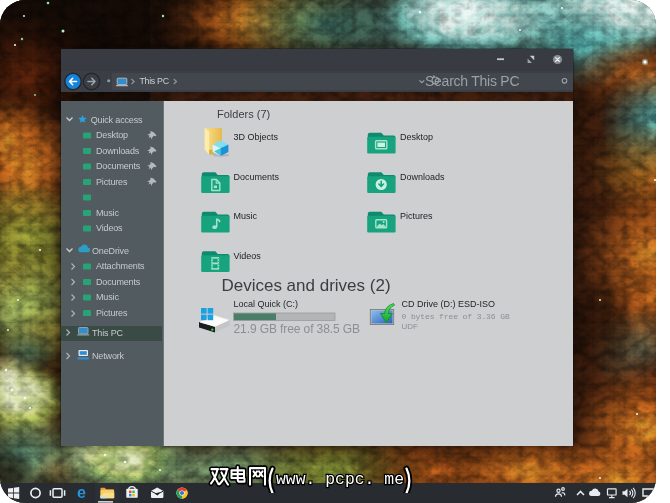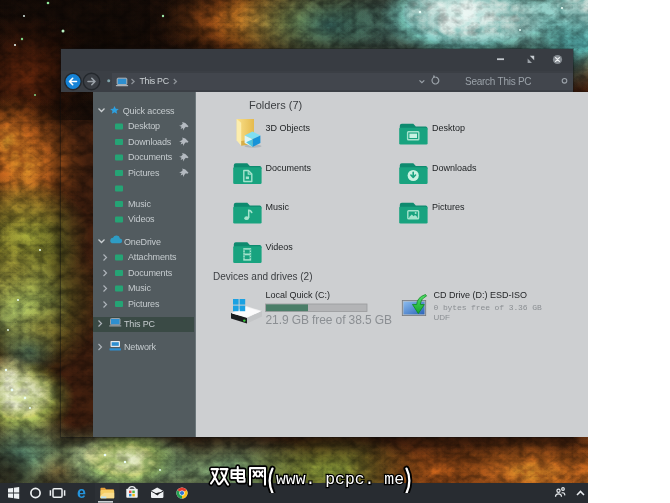--- a/index.html
+++ b/index.html
@@ -1,20 +1,20 @@
 <!DOCTYPE html>
 <html><head><meta charset="utf-8">
 <style>
   html,body{margin:0;padding:0;}
-  #root{position:relative;width:588px;height:503px;overflow:hidden;font-family:"Liberation Sans",sans-serif;background:#7dd3fc;}
+  #root{position:relative;width:656px;height:503px;overflow:hidden;font-family:"Liberation Sans",sans-serif;background:#7dd3fc;border-radius:25px;}
   .abs{position:absolute;}
   #win{position:absolute;left:61px;top:49px;width:512px;height:388px;box-shadow:0 3px 14px rgba(0,0,0,.55),0 0 0 1px rgba(20,24,28,.28);}
   #titlebar{position:absolute;left:0;top:0;width:512px;height:22px;background:#383c42;}
   #addrrow{position:absolute;left:0;top:22px;width:512px;height:21px;background:#3b3f45;}
-  #body{position:absolute;left:0;top:43px;width:512px;height:345px;background:#cdcfd1;margin-left:32px;}
+  #body{position:absolute;left:0;top:52px;width:512px;height:345px;background:#cdcfd1;}
   #sidebar{position:absolute;left:0;top:0;width:103px;height:345px;background:#525b5f;overflow:hidden;}
   .srow{position:absolute;left:0;width:103px;height:15px;color:#c5cbce;font-size:9px;line-height:15px;white-space:nowrap;letter-spacing:-0.15px;}
   .slbl{position:absolute;top:0;}
   #content{position:absolute;left:103px;top:0;width:406px;height:345px;}
   #taskbar{position:absolute;left:0;top:483px;width:670px;height:20px;background:#282c31;}
 </style></head>
 <body>
 <div id="root">
 
 <svg class="abs" style="left:0;top:0" width="670" height="503" viewBox="0 0 670 503">
@@ -197,21 +197,21 @@
       <rect x="56.2" y="7.2" width="9.6" height="6.4" rx="0.8" fill="#2e8fd0" stroke="#aeb4ba" stroke-width="1"></rect>
       <rect x="54.8" y="13.9" width="12.4" height="1.3" rx="0.6" fill="#aeb4ba"></rect>
       <path d="M70.5 8 l2.6 2.5 -2.6 2.5" stroke="#8d9298" stroke-width="1.3" fill="none"></path>
       <path d="M112.8 8 l2.6 2.5 -2.6 2.5" stroke="#8d9298" stroke-width="1.3" fill="none"></path>
       <path d="M358.5 9.3 l2.4 2.4 2.4 -2.4" stroke="#9aa1a8" stroke-width="1.2" fill="none"></path>
       <path d="M372 7.2 a 3.4 3.4 0 1 0 2.5 -1" stroke="#9aa1a8" stroke-width="1.2" fill="none"></path>
       <path d="M372.8 3.8 l1.8 2.6 -3 0.8 z" fill="#9aa1a8"></path>
       <circle cx="503.5" cy="9.8" r="2.3" stroke="#9aa1a8" stroke-width="1.1" fill="none"></circle>
     </svg>
     <div class="abs" style="left:78.5px;top:0;height:21px;line-height:21px;color:#ccd1d4;font-size:8.8px;letter-spacing:-0.3px;">This PC</div>
-    <div class="abs" style="left:404px;top:0;height:21px;line-height:21px;color:#9aa1a8;font-size:10px;letter-spacing:-0.25px;">Search This PC</div>
+    <div class="abs" style="left:364px;top:0;height:21px;line-height:21px;color:#9aa1a8;font-size:14px;letter-spacing:-0.25px;">Search This PC</div>
   </div>
   <div id="body">
     <div id="sidebar">
       <div class="abs" style="left:0;top:224.5px;width:101px;height:15px;background:#3a4a45"></div>
       <div class="abs" style="left:101.5px;top:0;width:1.5px;height:345px;background:#6c767a"></div>
       <svg class="abs" style="left:0;top:0" width="103" height="345" viewBox="0 0 103 345">
         <path d="M5.5 16.5 l3 3 3 -3" stroke="#c9ced1" stroke-width="1.3" fill="none"></path>
         <path d="M21.5 14 l1.3 2.7 3 0.25 -2.3 2 0.7 2.9 -2.7 -1.6 -2.7 1.6 0.7 -2.9 -2.3 -2 3 -0.25 z" fill="#2da0e0"></path>
         <g fill="#25a475">
           <rect x="22" y="31.5" width="8" height="6" rx="1"></rect>
@@ -390,21 +390,21 @@
         <rect x="69.5" y="212" width="101.5" height="7.5" fill="#b3b4b6" stroke="#999b9d" stroke-width="0.8"></rect>
         <rect x="70" y="212.4" width="42" height="6.7" fill="#4a7e68"></rect>
       </svg>
       <div class="abs" style="left:69.5px;top:31px;font-size:9px;color:#212426;">3D Objects</div>
       <div class="abs" style="left:236px;top:31px;font-size:9px;color:#212426;">Desktop</div>
       <div class="abs" style="left:69.5px;top:70.5px;font-size:9px;color:#212426;">Documents</div>
       <div class="abs" style="left:236px;top:70.5px;font-size:9px;color:#212426;">Downloads</div>
       <div class="abs" style="left:69.5px;top:110px;font-size:9px;color:#212426;">Music</div>
       <div class="abs" style="left:236px;top:110px;font-size:9px;color:#212426;">Pictures</div>
       <div class="abs" style="left:69.5px;top:149.5px;font-size:9px;color:#212426;">Videos</div>
-      <div class="abs" style="left:17px;top:177px;width:250px;height:16px;font-size:10px;color:#3b3e41;line-height:16px;">Devices and drives (2)</div>
+      <div class="abs" style="left:17px;top:177px;width:250px;height:16px;font-size:17px;color:#3b3e41;line-height:16px;text-align:center;">Devices and drives (2)</div>
       <div class="abs" style="left:69.5px;top:197.5px;font-size:9px;color:#242628;">Local Quick (C:)</div>
       <div class="abs" style="left:69.5px;top:220.5px;font-size:12px;color:#8b8f93;letter-spacing:-0.1px;">21.9 GB free of 38.5 GB</div>
       <div class="abs" style="left:237.5px;top:197.5px;font-size:9px;color:#242628;">CD Drive (D:) ESD-ISO</div>
       <div class="abs" style="left:237.5px;top:210.5px;font-size:8px;color:#8b8f93;letter-spacing:-0.1px;font-family:Liberation Mono, monospace;">0 bytes free of 3.36 GB</div>
       <div class="abs" style="left:237.5px;top:221px;font-size:8px;color:#8b8f93;">UDF</div>
     </div>
   </div>
 </div>
 
 <svg class="abs" style="left:200px;top:459px;z-index:5" width="230" height="34" viewBox="0 0 230 34">

